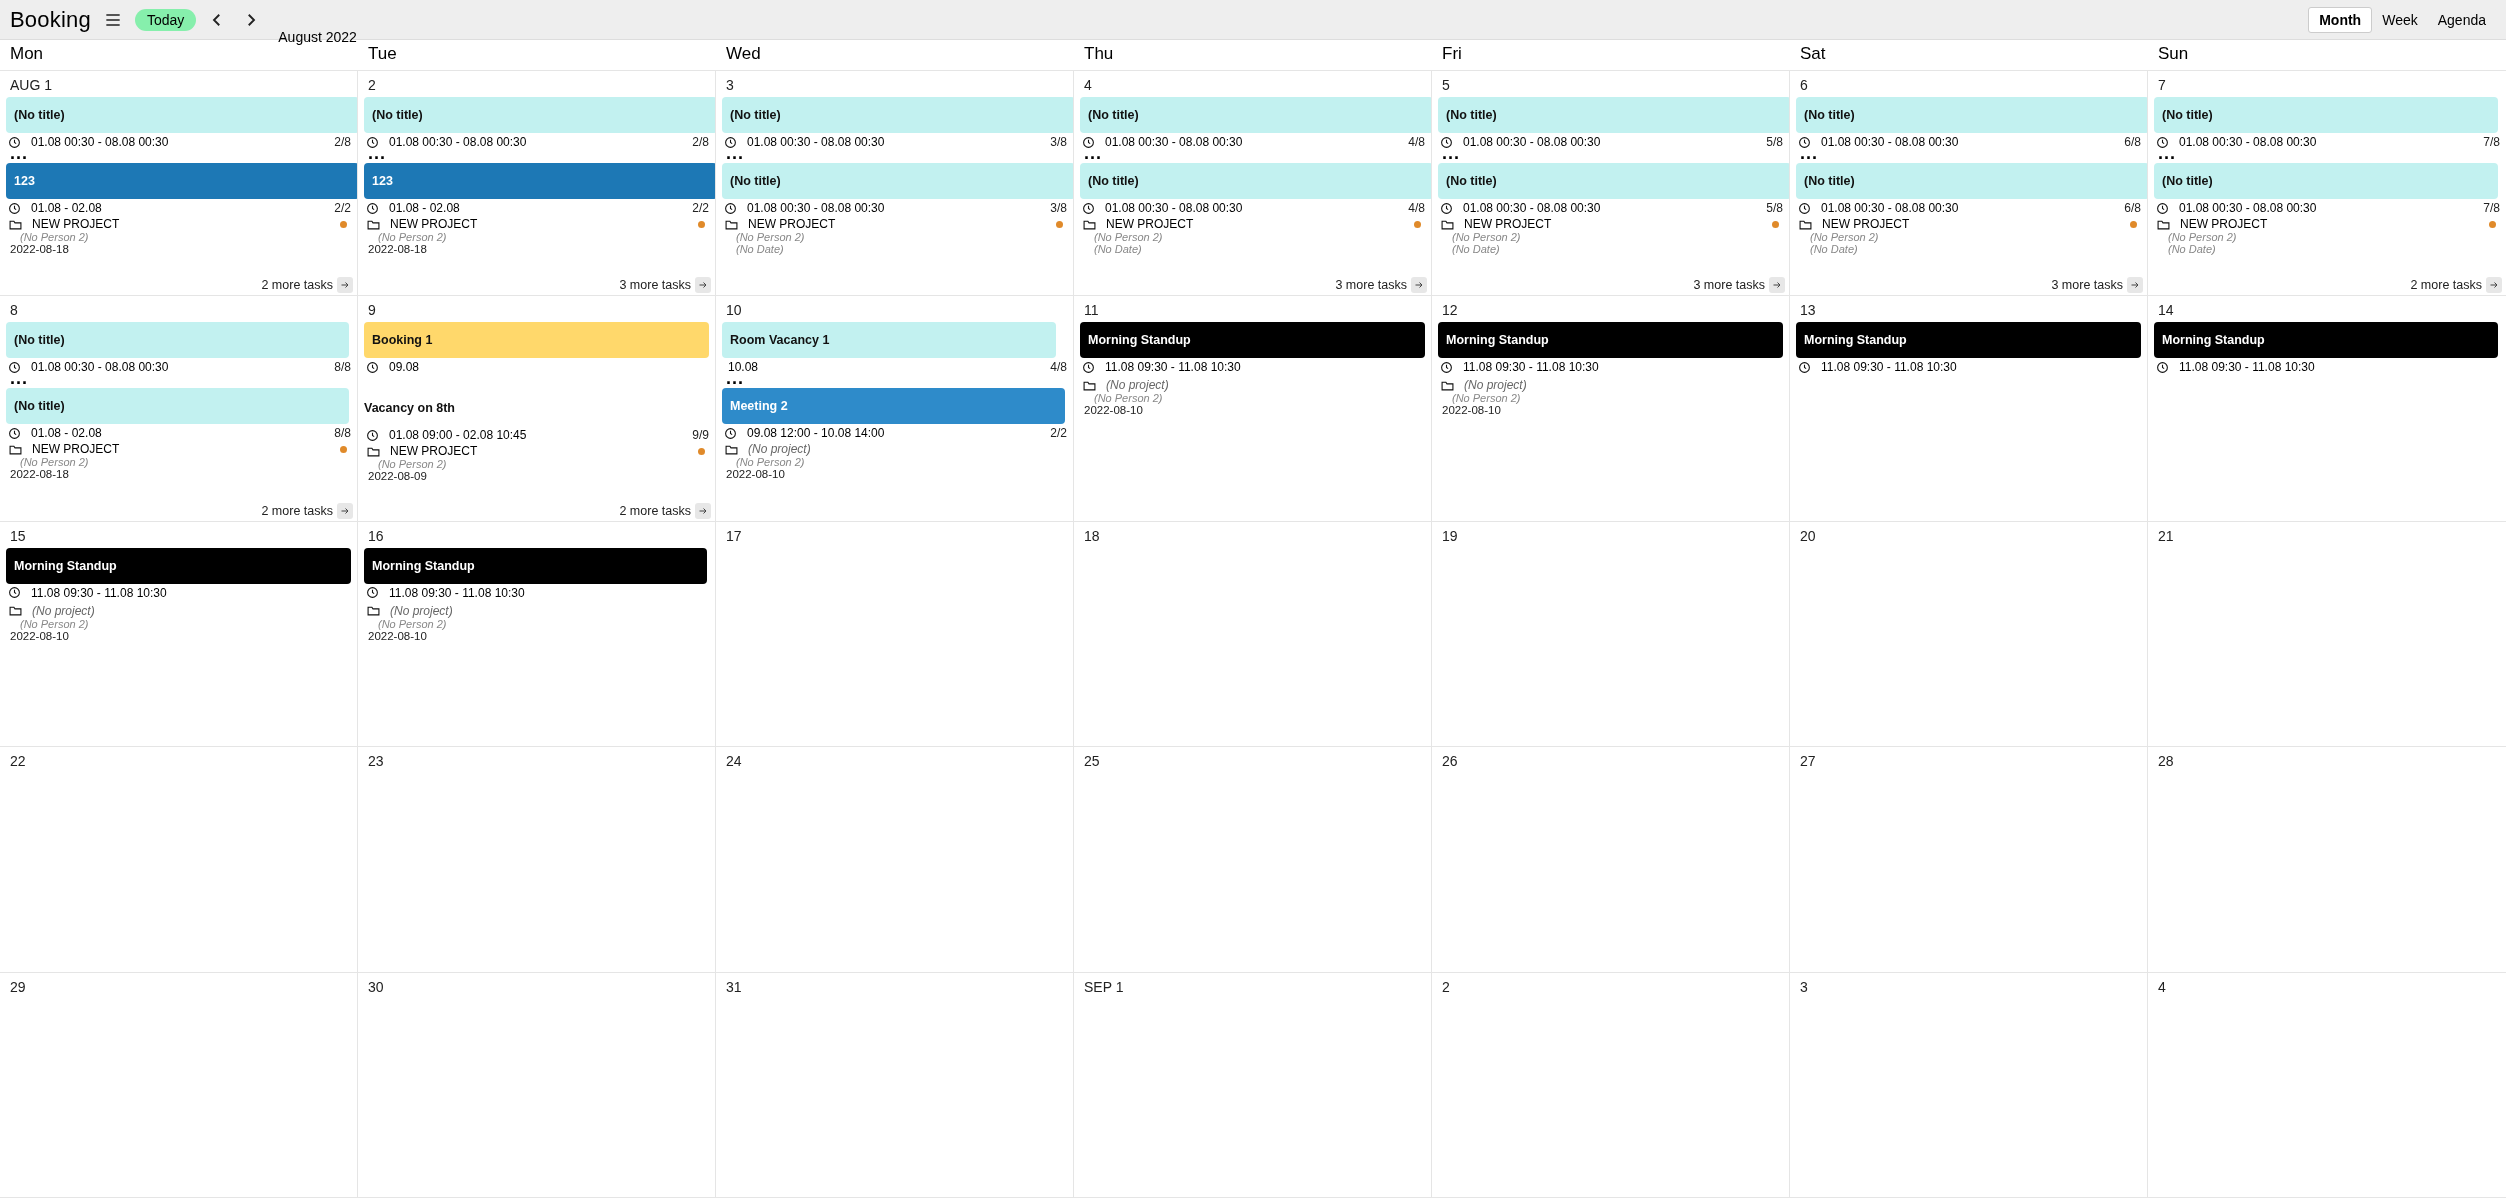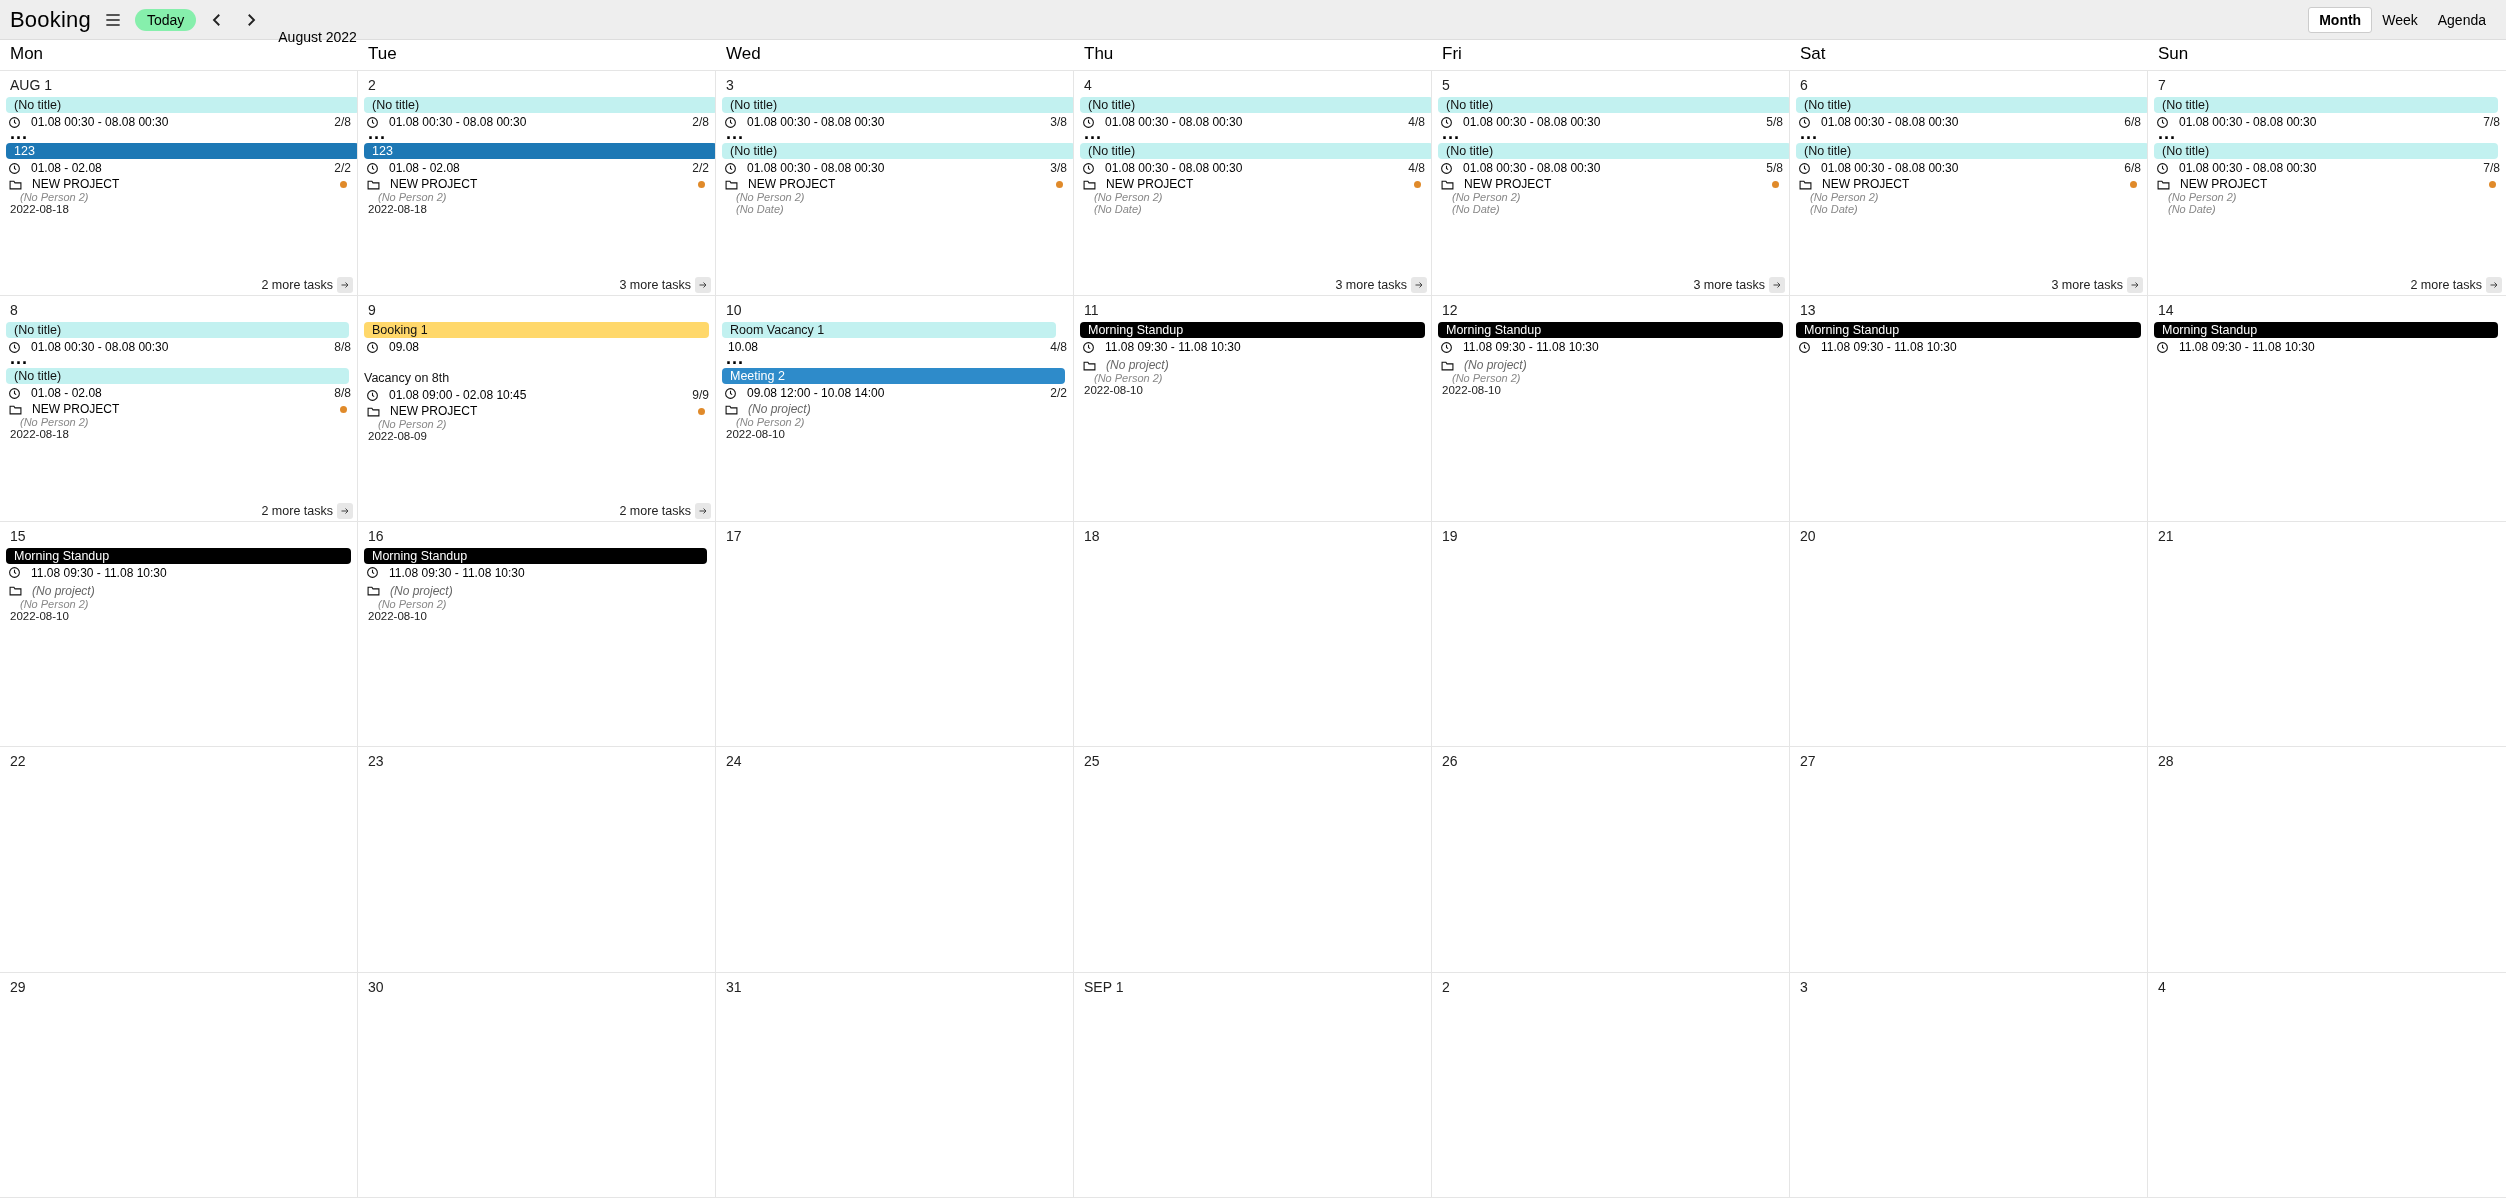--- a/index.html
+++ b/index.html
@@ -18,21 +18,21 @@
   .spacer { flex:1; }
   .views { display:flex; align-items:center; background:#eee; border-radius:4px; }
   .viewbtn { padding:4px 10px; font-size:14px; cursor:pointer; border-radius:3px; }
   .viewbtn.active { background:#fff; font-weight:600; border:1px solid #ccc; }
   .dayhead-row { display:grid; grid-template-columns:repeat(7,1fr); background:#fff; border-bottom:1px solid #e5e5e5; }
   .dayhead { padding:4px 10px 6px 10px; font-size:17px; }
   .grid { display:grid; grid-template-columns:repeat(7,1fr); grid-template-rows:repeat(5,1fr); height:calc(100% - 40px - 32px); }
   .cell { border-right:1px solid #e5e5e5; border-bottom:1px solid #e5e5e5; padding:4px 4px 2px 6px; position:relative; overflow:hidden; }
   .cell:nth-child(7n){ border-right:none; }
   .datelbl { font-size:14px; color:#222; padding:2px 4px; text-transform:uppercase; }
-  .event { display:flex; align-items:center; border-radius:4px; padding:2px 8px; font-size:12.5px; font-weight:400; margin:2px 2px 0 0; height:16px; overflow:hidden; white-space:nowrap; }
+  .event { display:flex; align-items:center; border-radius:4px; padding:2px 8px; font-size:12.5px; font-weight:700; margin:2px 2px 0 0; height:36px; overflow:hidden; white-space:nowrap; }
   .event.teal  { background:#c2f1f0; color:#111; margin-right:-6px; }
   .event.blue  { background:#1d78b5; color:#fff; margin-right:-6px; }
   .event.midblue { background:#2e8bca; color:#fff; }
   .event.yellow{ background:#ffd86b; color:#111; }
   .event.black { background:#000; color:#fff; }
   .event.white { background:#fff; color:#111; }
   .meta-row { display:flex; align-items:center; gap:10px; font-size:12px; padding:2px 2px 0 2px; }
   .meta-row .right { margin-left:auto; font-size:12px; color:#222;}
   .clock { width:13px; height:13px; }
   .folder { width:13px; height:11px; margin-left:1px; }

